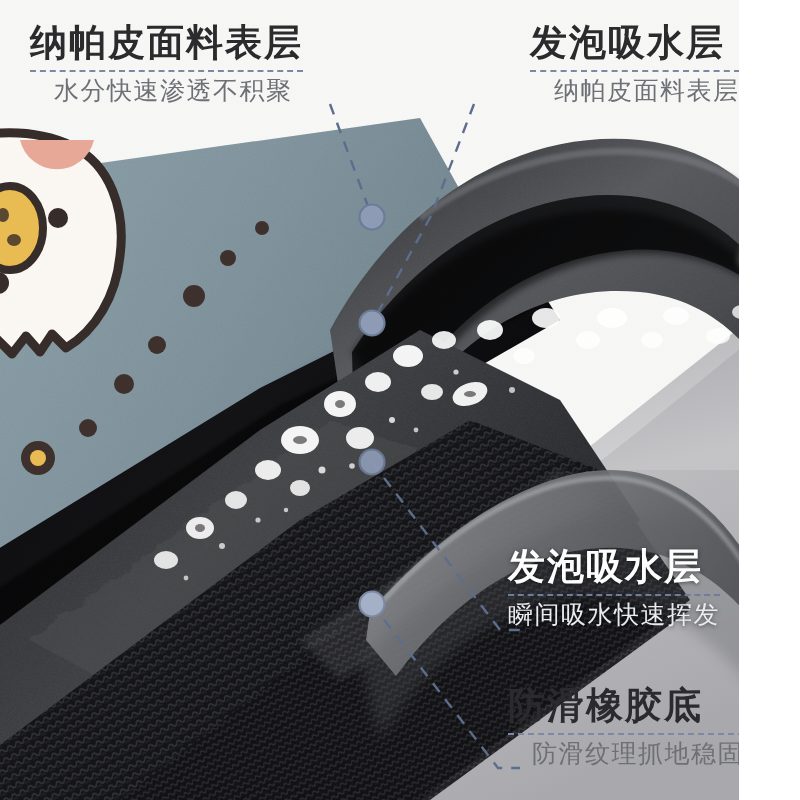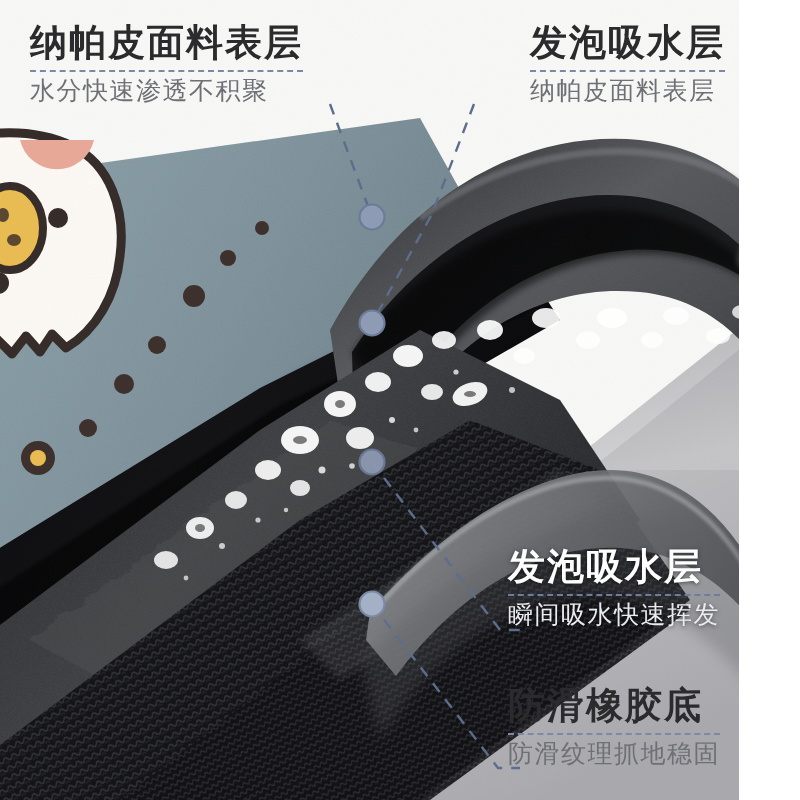--- a/index.html
+++ b/index.html
@@ -43,21 +43,21 @@
   }
   .callout .sub {
     font-size: 25px;
     font-weight: 400;
     letter-spacing: 1.5px;
     line-height: 1.15;
     margin: 0;
   }
 
   .callout.dark .title { color: #2b2b2e; }
-  .callout.dark .sub   { color: #6e7076; }
+  .callout.dark .sub   { color: #6e7076; margin-left: 24px; }
 
   .callout.light .title {
     color: #fdfdfd;
     text-shadow: 0 1px 4px rgba(0,0,0,.55);
   }
   .callout.light .sub {
     color: #e9ebef;
     text-shadow: 0 1px 4px rgba(0,0,0,.5);
   }
   .callout.light .rule { border-top-color: #6d7d9c; }

